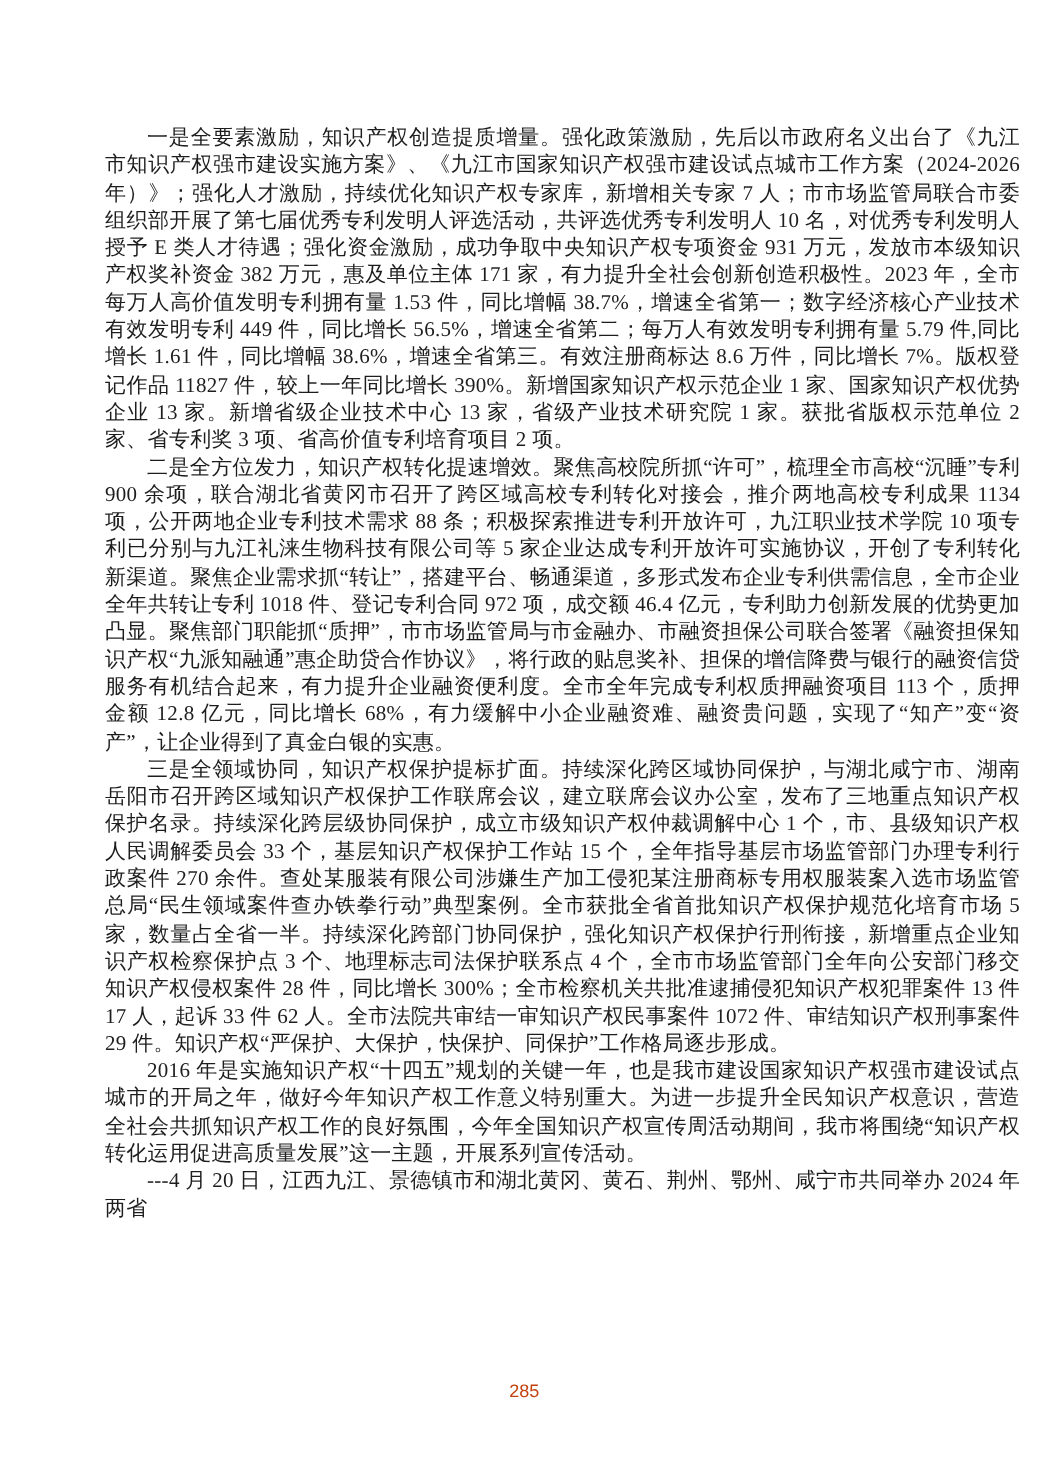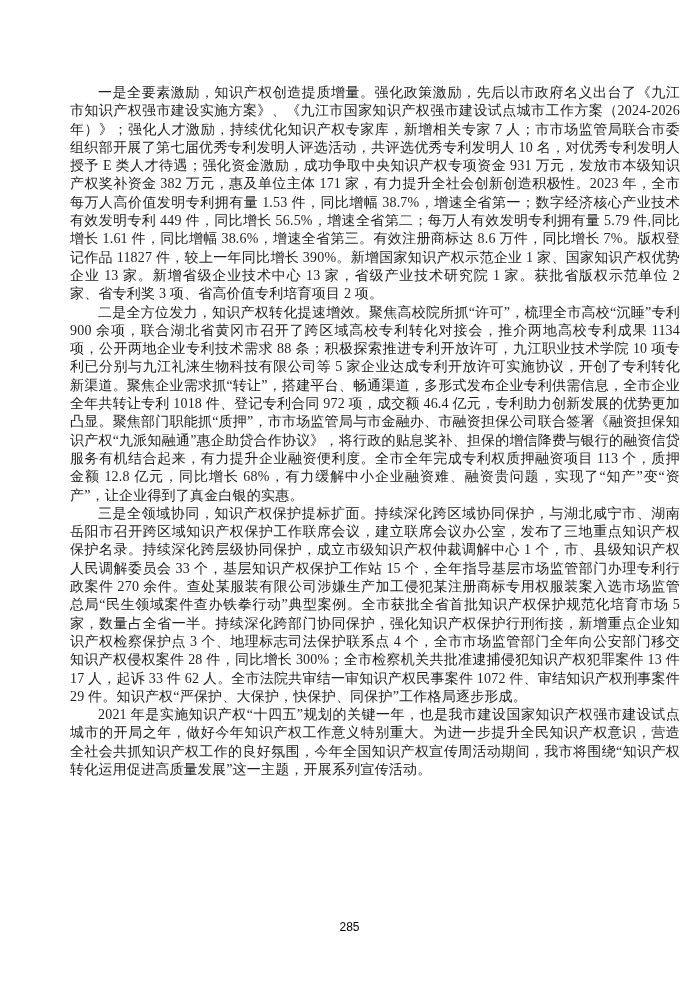--- a/index.html
+++ b/index.html
@@ -32,28 +32,29 @@
     text-indent: 2em;
     word-break: break-all;
   }
   .page-number {
     position: absolute;
     left: 0;
     right: 0;
     top: 920px;
     text-align: center;
     font-size: 12px;
-    color: #000000;
+    color: #c2410c;
     font-family: "Liberation Sans", "DejaVu Sans", sans-serif;
   }
 </style>
 </head>
 <body>
 
 <div class="page">
   <div class="content">
     <p>一是全要素激励，知识产权创造提质增量。强化政策激励，先后以市政府名义出台了《九江市知识产权强市建设实施方案》、《九江市国家知识产权强市建设试点城市工作方案（2024-2026 年）》；强化人才激励，持续优化知识产权专家库，新增相关专家 7 人；市市场监管局联合市委组织部开展了第七届优秀专利发明人评选活动，共评选优秀专利发明人 10 名，对优秀专利发明人授予 E 类人才待遇；强化资金激励，成功争取中央知识产权专项资金 931 万元，发放市本级知识产权奖补资金 382 万元，惠及单位主体 171 家，有力提升全社会创新创造积极性。2023 年，全市每万人高价值发明专利拥有量 1.53 件，同比增幅 38.7%，增速全省第一；数字经济核心产业技术有效发明专利 449 件，同比增长 56.5%，增速全省第二；每万人有效发明专利拥有量 5.79 件,同比增长 1.61 件，同比增幅 38.6%，增速全省第三。有效注册商标达 8.6 万件，同比增长 7%。版权登记作品 11827 件，较上一年同比增长 390%。新增国家知识产权示范企业 1 家、国家知识产权优势企业 13 家。新增省级企业技术中心 13 家，省级产业技术研究院 1 家。获批省版权示范单位 2 家、省专利奖 3 项、省高价值专利培育项目 2 项。</p>
     <p>二是全方位发力，知识产权转化提速增效。聚焦高校院所抓“许可”，梳理全市高校“沉睡”专利 900 余项，联合湖北省黄冈市召开了跨区域高校专利转化对接会，推介两地高校专利成果 1134 项，公开两地企业专利技术需求 88 条；积极探索推进专利开放许可，九江职业技术学院 10 项专利已分别与九江礼涞生物科技有限公司等 5 家企业达成专利开放许可实施协议，开创了专利转化新渠道。聚焦企业需求抓“转让”，搭建平台、畅通渠道，多形式发布企业专利供需信息，全市企业全年共转让专利 1018 件、登记专利合同 972 项，成交额 46.4 亿元，专利助力创新发展的优势更加凸显。聚焦部门职能抓“质押”，市市场监管局与市金融办、市融资担保公司联合签署《融资担保知识产权“九派知融通”惠企助贷合作协议》，将行政的贴息奖补、担保的增信降费与银行的融资信贷服务有机结合起来，有力提升企业融资便利度。全市全年完成专利权质押融资项目 113 个，质押金额 12.8 亿元，同比增长 68%，有力缓解中小企业融资难、融资贵问题，实现了“知产”变“资产”，让企业得到了真金白银的实惠。</p>
     <p>三是全领域协同，知识产权保护提标扩面。持续深化跨区域协同保护，与湖北咸宁市、湖南岳阳市召开跨区域知识产权保护工作联席会议，建立联席会议办公室，发布了三地重点知识产权保护名录。持续深化跨层级协同保护，成立市级知识产权仲裁调解中心 1 个，市、县级知识产权人民调解委员会 33 个，基层知识产权保护工作站 15 个，全年指导基层市场监管部门办理专利行政案件 270 余件。查处某服装有限公司涉嫌生产加工侵犯某注册商标专用权服装案入选市场监管总局“民生领域案件查办铁拳行动”典型案例。全市获批全省首批知识产权保护规范化培育市场 5 家，数量占全省一半。持续深化跨部门协同保护，强化知识产权保护行刑衔接，新增重点企业知识产权检察保护点 3 个、地理标志司法保护联系点 4 个，全市市场监管部门全年向公安部门移交知识产权侵权案件 28 件，同比增长 300%；全市检察机关共批准逮捕侵犯知识产权犯罪案件 13 件 17 人，起诉 33 件 62 人。全市法院共审结一审知识产权民事案件 1072 件、审结知识产权刑事案件 29 件。知识产权“严保护、大保护，快保护、同保护”工作格局逐步形成。</p>
-    <p>2021 年是实施知识产权“十四五”规划的关键一年，也是我市建设国家知识产权强市建设试点城市的开局之年，做好今年知识产权工作意义特别重大。为进一步提升全民知识产权意识，营造全社会共抓知识产权工作的良好氛围，今年全国知识产权宣传周活动期间，我市将围绕“知识产权转化运用促进高质量发展”这一主题，开展系列宣传活动。</p>
+    <p>2016 年是实施知识产权“十四五”规划的关键一年，也是我市建设国家知识产权强市建设试点城市的开局之年，做好今年知识产权工作意义特别重大。为进一步提升全民知识产权意识，营造全社会共抓知识产权工作的良好氛围，今年全国知识产权宣传周活动期间，我市将围绕“知识产权转化运用促进高质量发展”这一主题，开展系列宣传活动。</p>
+    <p>---4 月 20 日，江西九江、景德镇市和湖北黄冈、黄石、荆州、鄂州、咸宁市共同举办 2024 年两省</p>
   </div>
   <div class="page-number">285</div>
 </div>
 
 </body></html>

